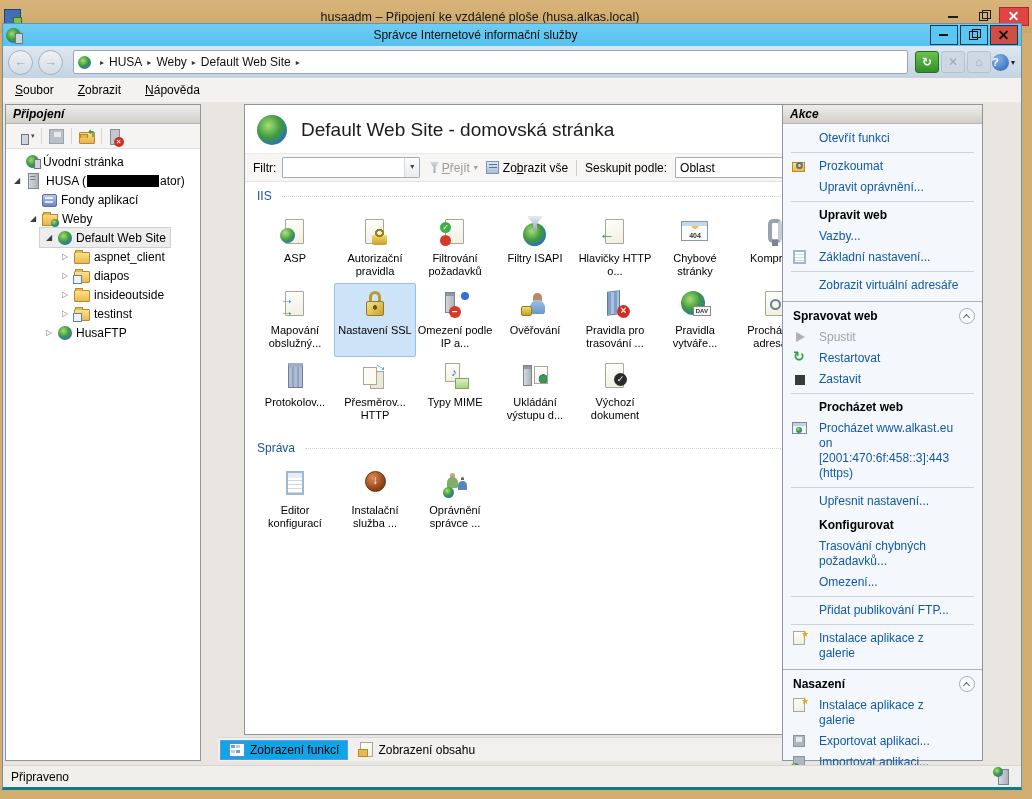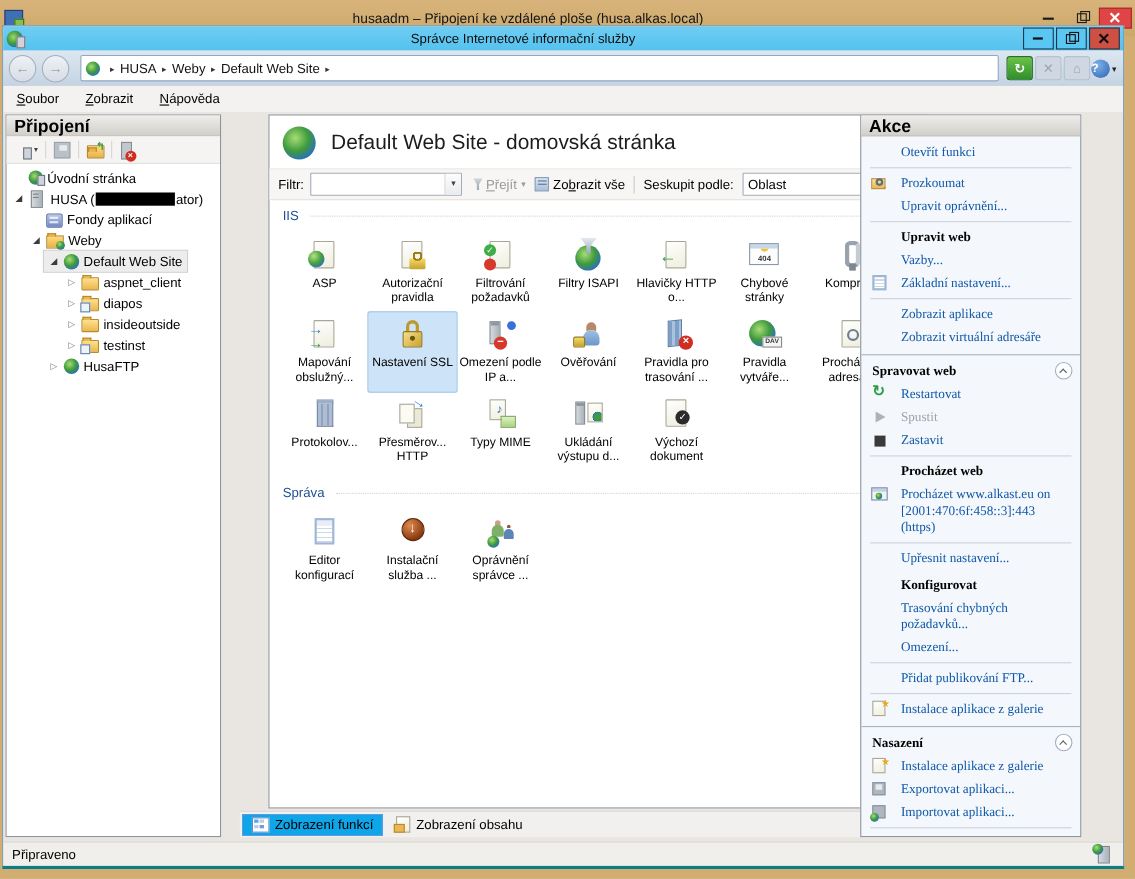--- a/index.html
+++ b/index.html
@@ -56,21 +56,21 @@
   .nav-dd{color:#222;font-size:8px;margin:0 6px 0 2px;}
   
   .menubar{position:absolute;left:0;top:54px;right:0;height:24px;background:#f3f2f0;border-bottom:1px solid #e0ded9;
     display:flex;align-items:center;font-size:12px;color:#000;}
   .menu-item{padding:3px 12px;cursor:pointer;}
   .accel{text-decoration:underline;}
   
   .work{position:absolute;left:0;top:78px;right:0;bottom:22px;background:#e9e6e2;}
   .panel{position:absolute;background:#fff;border:1px solid #8f959e;}
   .phdr{height:19px;background:linear-gradient(#eeedeb,#d2cfc9);border-bottom:1px solid #b9b6b0;
-    font-size:16px;font-weight:bold;color:#000;padding:2px 0 0 7px;box-sizing:border-box;}
+    font-size:12px;font-weight:bold;color:#000;padding:2px 0 0 7px;box-sizing:border-box;font-style:italic;}
   
   .left{left:2px;top:2px;width:194px;bottom:4px;}
   .ltools{height:24px;background:#f5f4f2;border-bottom:1px solid #e2e0dc;display:flex;align-items:center;padding-left:4px;gap:3px;}
   .tbico{width:17px;height:16px;position:relative;}
   .tbsep{width:1px;height:16px;background:#d8d5d0;margin:0 3px;}
   .ico-conn{background:radial-gradient(circle at 38% 35%,#a6dd76,#3f9a3c 45%,#2b72b8 75%,#1f5a99);border-radius:50%;width:14px;height:14px;}
   .ico-conn::after{content:"";position:absolute;right:-2px;bottom:-1px;width:6px;height:9px;background:#cfd4da;border:1px solid #6d7580;}
   .dd-sm{color:#444;font-size:7px;margin-left:1px;}
   .ico-save{width:13px;height:13px;background:#b9c0c8;border:1px solid #9aa2ab;}
   .ico-save::after{content:"";position:absolute;left:4px;top:2px;width:7px;height:5px;background:#e8ebee;}
@@ -224,21 +224,21 @@
   .tab{display:flex;align-items:center;gap:5px;padding:2px 8px;margin-right:4px;cursor:pointer;color:#000;}
   .tab[data-active="true"]{background:#0ea5e9;border:1px solid #569de5;}
   .tab-ico-grid{width:14px;height:12px;background:#fff;border:1px solid #5b8bc9;position:relative;}
   .tab-ico-grid::after{content:"";position:absolute;left:1px;top:1px;width:4px;height:3px;background:#6f9fd8;
     box-shadow:5px 0 0 #b8cfe8,0 5px 0 #b8cfe8,5px 5px 0 #6f9fd8;}
   .tab-ico-page{width:11px;height:13px;background:linear-gradient(160deg,#fff,#efeedd);border:1px solid #a9a897;position:relative;}
   .tab-ico-page::after{content:"";position:absolute;left:-3px;bottom:-1px;width:8px;height:6px;background:#eab851;border:1px solid #b88a2e;}
   
   .right{left:779px;top:2px;width:199px;bottom:4px;background:#f4f7fb;}
   .alist{padding:4px 0 0 0;overflow:hidden;}
-  .a-entry{position:relative;padding:3px 22px 3px 36px;font-size:12px;color:#1059a9;cursor:pointer;line-height:15px;font-family:Liberation Serif, serif;}
+  .a-entry{position:relative;padding:3px 22px 3px 36px;font-size:12px;color:#1059a9;cursor:pointer;line-height:15px;}
   .a-entry[data-type="sep"]{padding:0;margin:3px 8px;border-top:1px solid #ccd3dc;height:0;}
   .a-entry[data-type="subheader"]{color:#000;font-weight:bold;margin-top:3px;cursor:default;}
   .a-entry[data-type="group"]{color:#000;font-weight:bold;padding-left:10px;border-top:1px solid #a9b2bd;margin-top:5px;padding-top:7px;cursor:default;}
   .a-entry[data-disabled="true"]{color:#9fa4ab;}
   .a-icon{display:none;}
   .a-icon[data-icon]{display:block;position:absolute;left:9px;top:3px;width:16px;height:15px;}
   .a-icon[data-icon]::before,.a-icon[data-icon]::after{position:absolute;box-sizing:border-box;}
   .a-icon[data-icon="explore-icon"]::before{content:"";left:0;top:3px;width:13px;height:10px;background:linear-gradient(#ffe08a,#eab851);border:1px solid #b88a2e;}
   .a-icon[data-icon="explore-icon"]::after{content:"";left:4px;top:3px;width:7px;height:7px;border:2px solid #5f6f82;border-radius:50%;box-shadow:5px 5px 0 -3px #5f6f82;}
   .a-icon[data-icon="basic-settings-icon"]::before{content:"";left:1px;top:0;width:13px;height:14px;border:2px solid #9fb6d4;background:
@@ -637,47 +637,42 @@
             <span class="a-label">Základní nastavení...</span>
             
           </div>
 
           <div class="a-entry" data-type="sep">
             
             <span class="a-label"></span>
             
           </div>
 
-          <div class="a-entry" data-type="link">
-            
-            <span class="a-label">Zobrazit aplikace</span>
-            
-          </div>
 
           <div class="a-entry" data-type="link">
             
             <span class="a-label">Zobrazit virtuální adresáře</span>
             
           </div>
 
           <div class="a-entry" data-type="group">
             
             <span class="a-label">Spravovat web</span>
             <span class="a-collapse" data-show="true"></span>
-          </div>
-
-          <div class="a-entry" data-type="link">
-            <span class="a-icon" data-icon="restart-icon"></span>
-            <span class="a-label">Restartovat</span>
-            
           </div>
 
           <div class="a-entry" data-type="link" data-disabled="true">
             <span class="a-icon" data-icon="start-icon"></span>
             <span class="a-label">Spustit</span>
+            
+          </div>
+
+          <div class="a-entry" data-type="link">
+            <span class="a-icon" data-icon="restart-icon"></span>
+            <span class="a-label">Restartovat</span>
             
           </div>
 
           <div class="a-entry" data-type="link">
             <span class="a-icon" data-icon="stop-icon"></span>
             <span class="a-label">Zastavit</span>
             
           </div>
 
           <div class="a-entry" data-type="sep">

